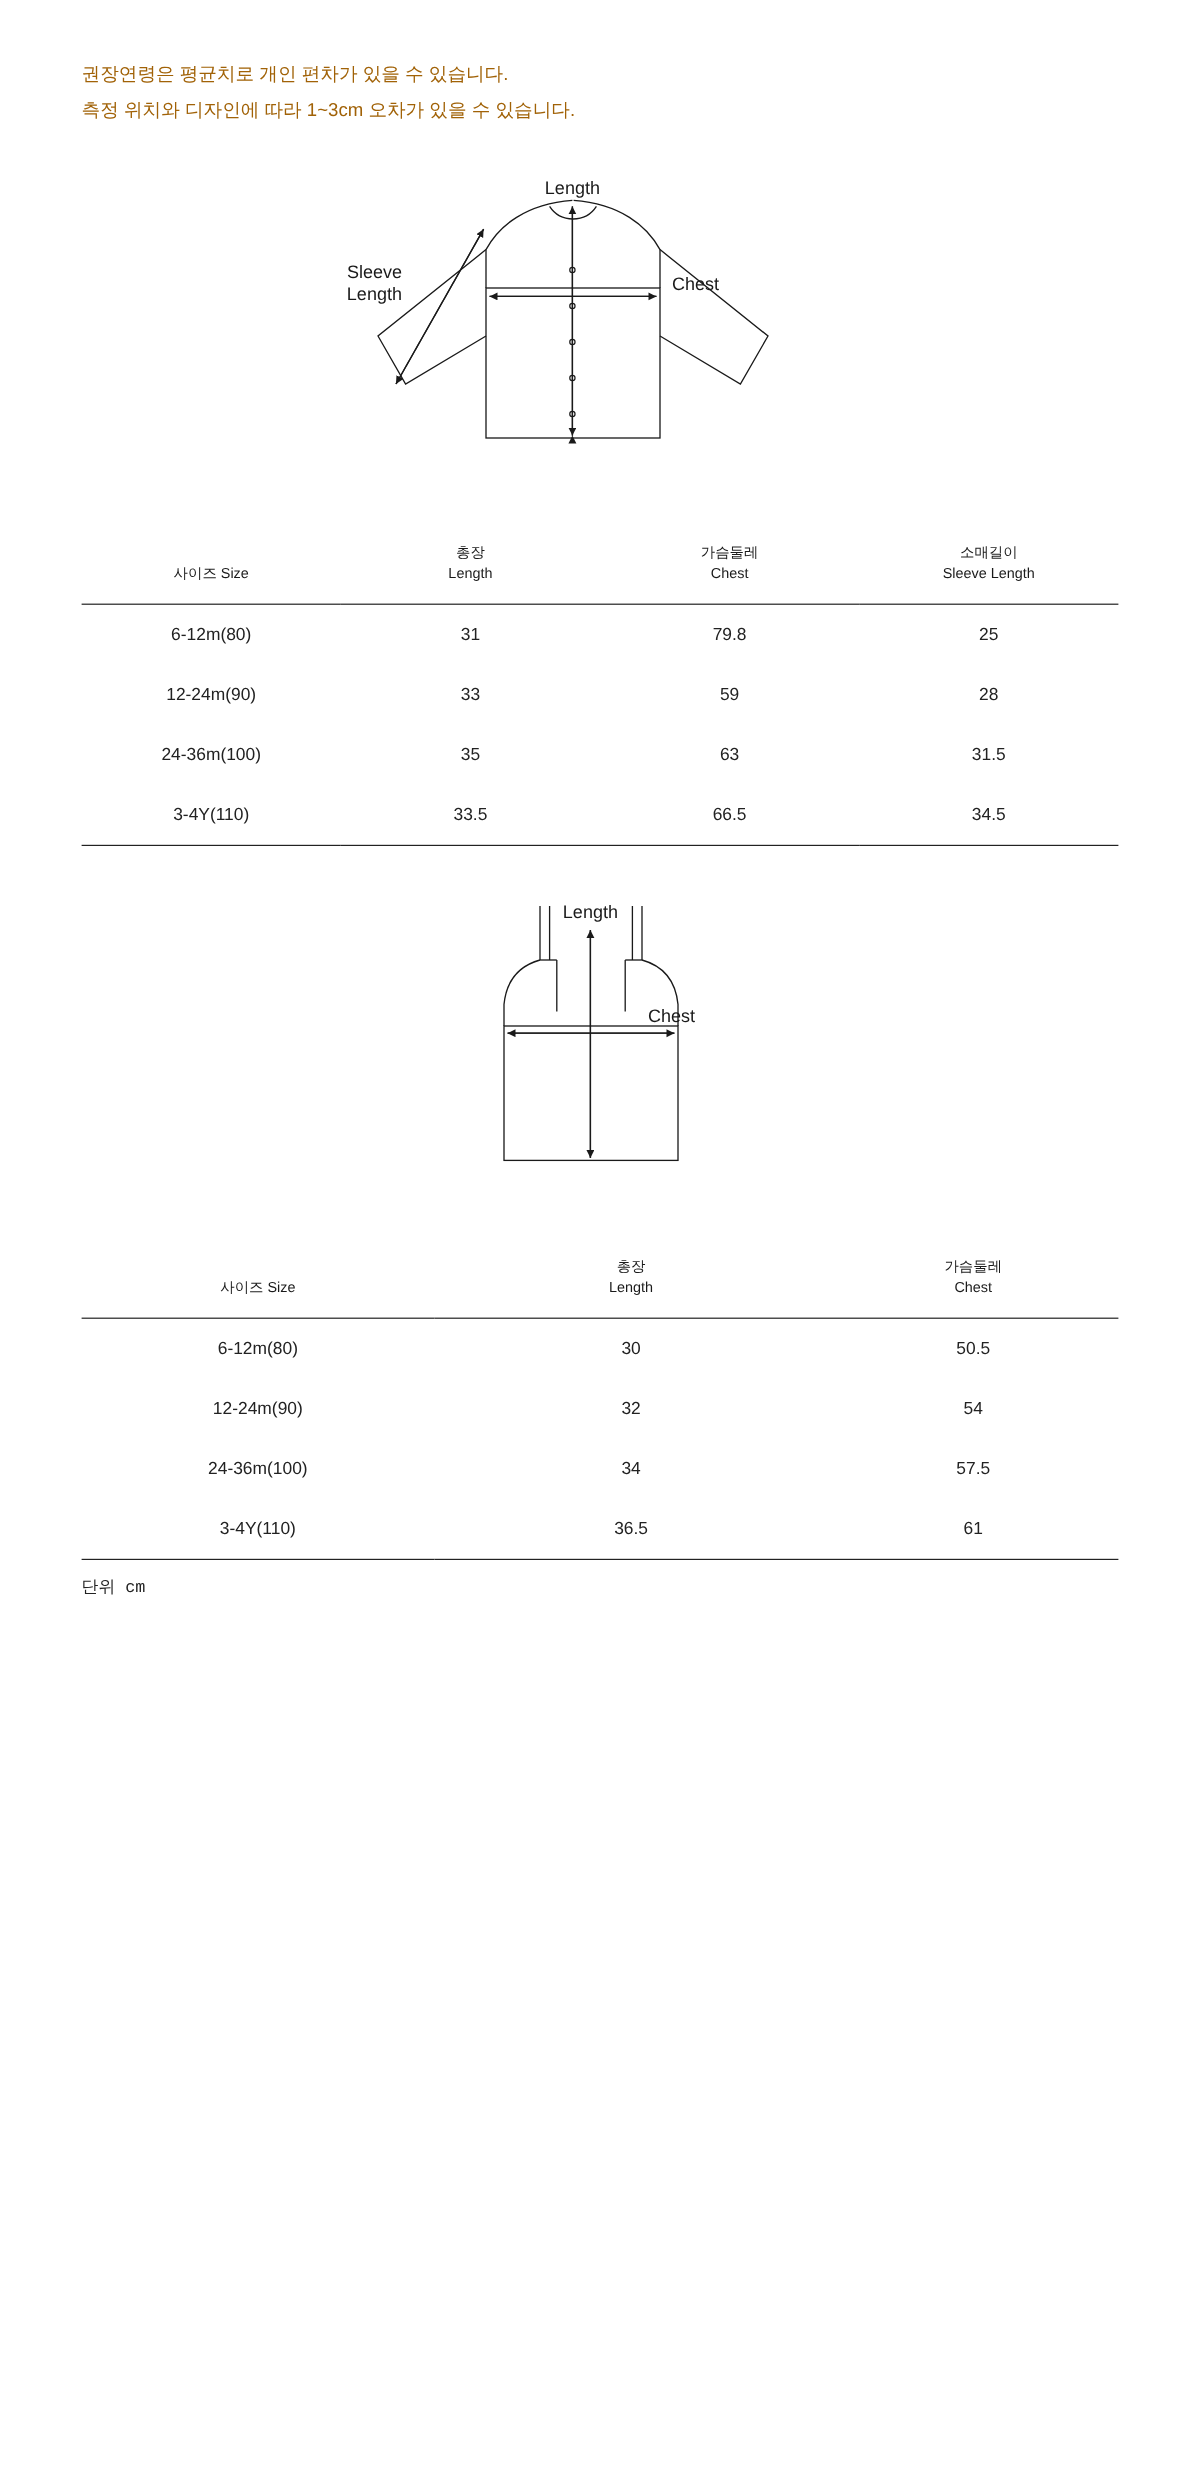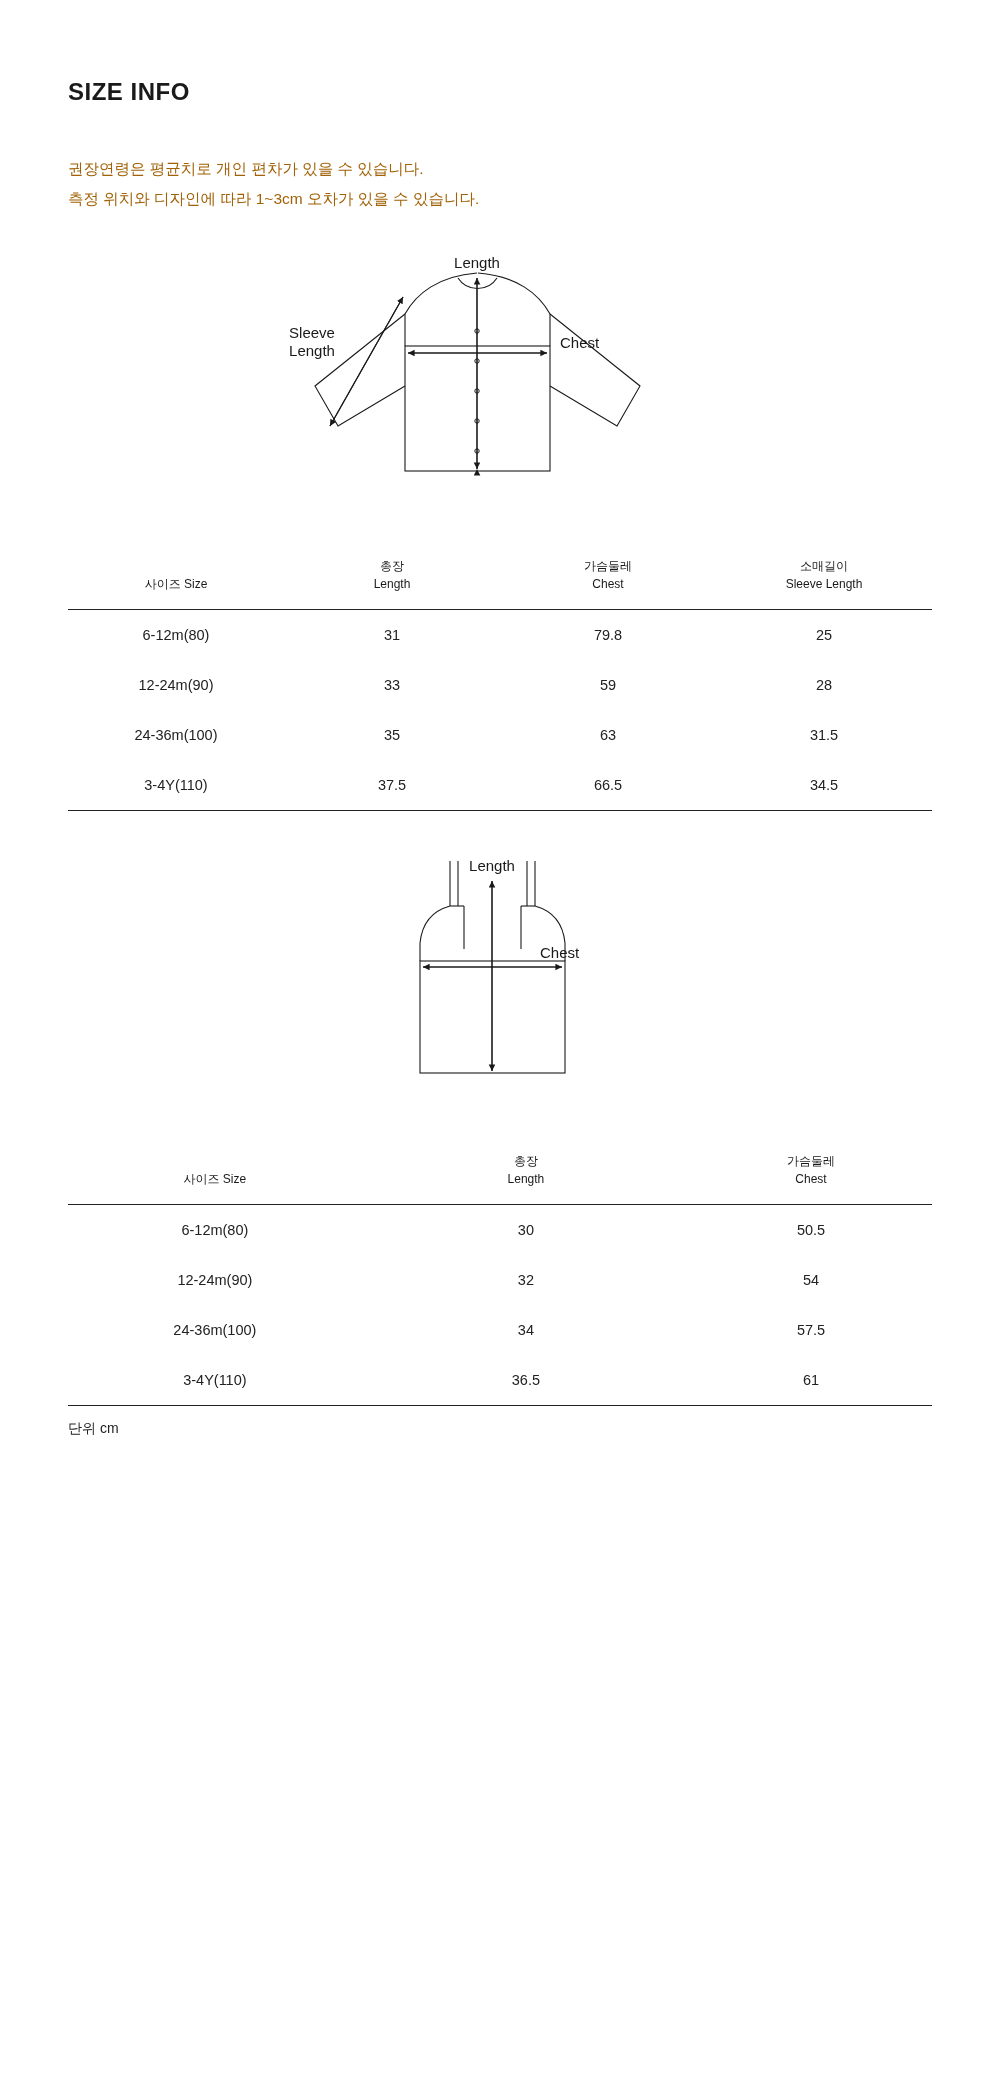--- a/index.html
+++ b/index.html
@@ -82,31 +82,31 @@
   .tbl-1 th:nth-child(4), .tbl-1 td:nth-child(4) { width: 25%; }
 
   .tbl-2 th:nth-child(1), .tbl-2 td:nth-child(1) { width: 34%; }
   .tbl-2 th:nth-child(2), .tbl-2 td:nth-child(2) { width: 38%; }
   .tbl-2 th:nth-child(3), .tbl-2 td:nth-child(3) { width: 28%; }
 
   .unit {
     margin-top: 14px;
     font-size: 14px;
     color: #222;
+    font-family: Liberation Mono, monospace;
   }
   .spacer-bottom { height: 60px; }
 
   .lbl { font-family: "Liberation Sans", sans-serif; font-size: 15px; fill: #1a1a1a; }
 </style>
 </head>
 <body>
 
 <div class="page">
 
-  <h1 class="page-title">SIZE INFO</h1>
 
   <div class="notes">
     <div>권장연령은 평균치로 개인 편차가 있을 수 있습니다.</div>
     <div>측정 위치와 디자인에 따라 1~3cm 오차가 있을 수 있습니다.</div>
   </div>
 
   <div class="diagram-wrap diagram-1">
     <svg width="560" height="250" viewBox="0 0 560 250">
       <g fill="none" stroke="#1a1a1a" stroke-width="1.1">
 
@@ -188,21 +188,21 @@
         <td>28</td>
       </tr>
       <tr>
         <td>24-36m(100)</td>
         <td>35</td>
         <td>63</td>
         <td>31.5</td>
       </tr>
       <tr>
         <td>3-4Y(110)</td>
-        <td>37.5</td>
+        <td>33.5</td>
         <td>66.5</td>
         <td>34.5</td>
       </tr>
     </tbody>
   </table>
 
   <div class="diagram-wrap diagram-2">
     <svg width="560" height="250" viewBox="0 0 560 250">
       <g fill="none" stroke="#1a1a1a" stroke-width="1.1">
 

